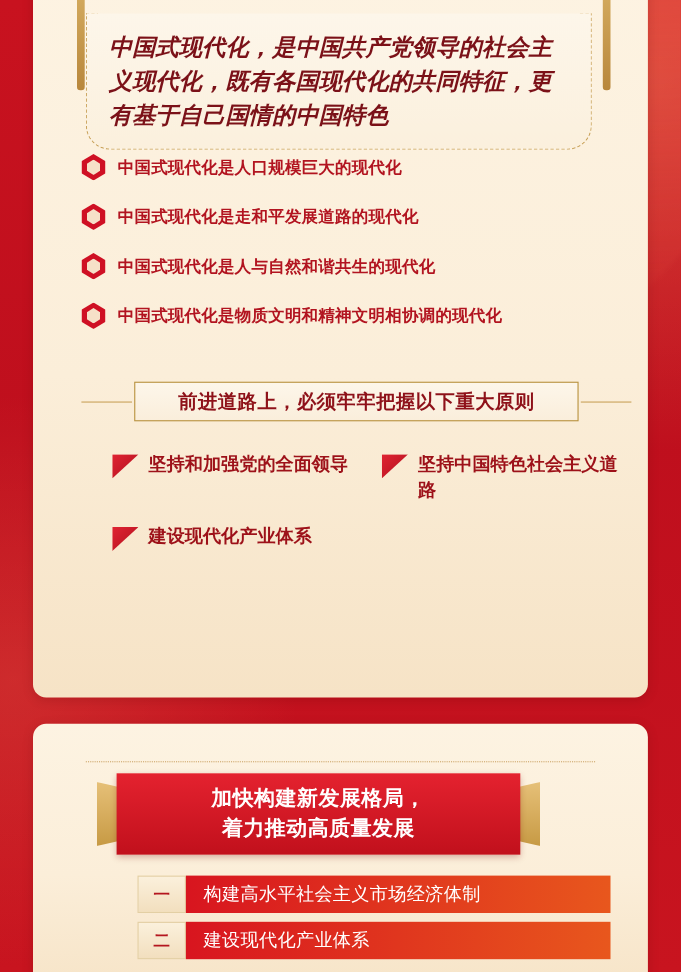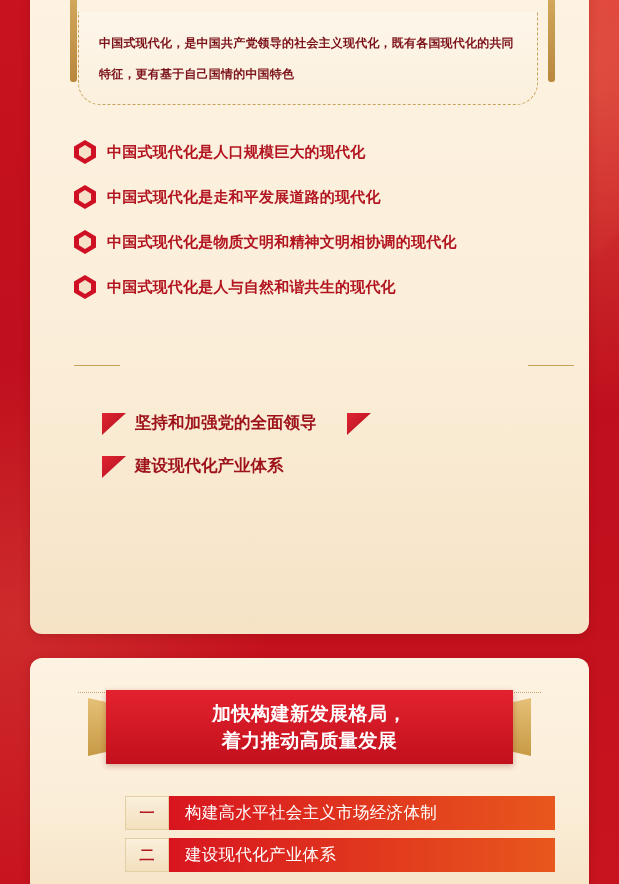--- a/index.html
+++ b/index.html
@@ -75,25 +75,26 @@
     position: absolute;
     top: -4px;
     width: 7px;
     height: 104px;
     background: linear-gradient(180deg, #d8b063 0%, #b8873c 100%);
     border-radius: 3px;
   }
   .quote-bar-left { left: 40px; }
   .quote-bar-right { left: 518px; }
   .quote-text {
-    font-size: 12px;
+    font-size: 21px;
     line-height: 31px;
     color: #7b1118;
     font-weight: 700;
     letter-spacing: 0.2px;
+    font-style: italic;
   }
 
   
   .hex-list {
     position: absolute;
     left: 44px;
     top: 152px;
     width: 520px;
   }
   .hex-item {
@@ -202,22 +203,22 @@
   .c2-dots {
     position: absolute;
     left: 48px;
     top: 34px;
     width: 463px;
     border-top: 1px dotted #cda66a;
   }
   .banner {
     position: absolute;
     left: 58px;
-    top: 32px;
-    width: 443px;
+    top: 45px;
+    width: 403px;
     height: 74px;
   }
   .banner .wing {
     position: absolute;
     top: 8px;
     width: 26px;
     height: 58px;
     background: linear-gradient(180deg, #e6c078, #c79a44);
   }
   .banner .wing.l { left: 0; clip-path: polygon(0 0, 100% 10%, 100% 90%, 0 100%); }
@@ -314,44 +315,48 @@
           <div class="outer"></div>
           <div class="inner"></div>
         </div>
       <div class="hex-label">中国式现代化是走和平发展道路的现代化</div>
     </div>
     <div class="hex-item">
       <div class="hex-icon">
           <div class="outer"></div>
           <div class="inner"></div>
         </div>
-      <div class="hex-label">中国式现代化是物质文明和精神文明相协调的现代化</div>
+      <div class="hex-label">中国式现代化是人与自然和谐共生的现代化</div>
     </div>
     <div class="hex-item">
       <div class="hex-icon">
           <div class="outer"></div>
           <div class="inner"></div>
         </div>
-      <div class="hex-label">中国式现代化是人与自然和谐共生的现代化</div>
+      <div class="hex-label">中国式现代化是物质文明和精神文明相协调的现代化</div>
     </div>
   </div>
 
   <div class="principle-header">
     <div class="line l"></div>
     <div class="line r"></div>
+    <div class="principle-box">
+      <span>前进道路上，必须牢牢把握以下重大原则</span>
+    </div>
   </div>
 
   <div class="principles-grid">
     <div class="pr-row">
       <div class="pr-item">
         <div class="pr-flag"></div>
         <div class="pr-text">坚持和加强党的全面领导</div>
       </div>
       <div class="pr-item">
         <div class="pr-flag"></div>
+        <div class="pr-text">坚持中国特色社会主义道路</div>
       </div>
     </div>
     <div class="pr-row">
       <div class="pr-item">
         <div class="pr-flag"></div>
         <div class="pr-text">建设现代化产业体系</div>
       </div>
     </div>
   </div>
 </div>

